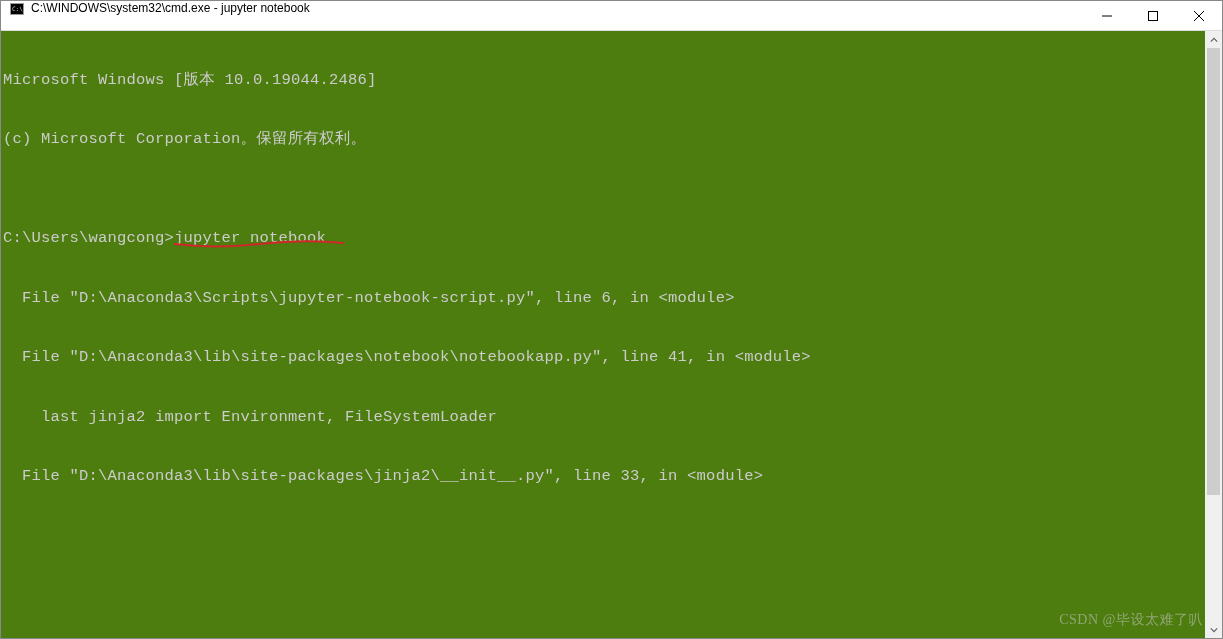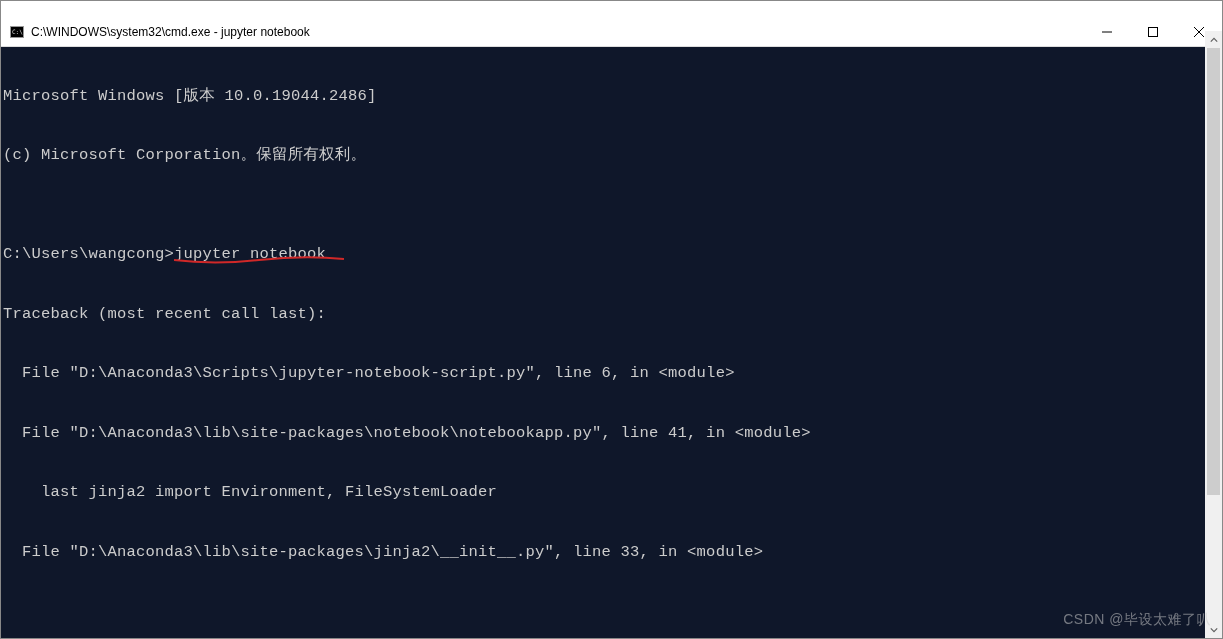--- a/index.html
+++ b/index.html
@@ -1,35 +1,35 @@
 <!DOCTYPE html>
 <html><head>
   <meta charset="utf-8">
   <style>
     * { margin: 0; padding: 0; box-sizing: border-box; }
     body { font-family: "Segoe UI", Tahoma, sans-serif; background: #f0f0f0; width: 1223px; height: 639px; overflow: hidden; position: relative; }
     .window { width: 1223px; height: 639px; background: #fff; display: flex; flex-direction: column; border: 1px solid #888; }
-    .titlebar { height: 30px; background: #fff; display: flex; align-items: center; border-bottom: 1px solid #ddd; margin-top: 16px; }
+    .titlebar { height: 30px; background: #fff; display: flex; align-items: flex-start; border-bottom: 1px solid #ddd; }
     .titlebar-icon { width: 16px; height: 16px; margin: 0 6px 0 8px; display: flex; align-items: center; justify-content: center; }
     .titlebar-icon-box { width: 14px; height: 12px; background: #000; border: 1px solid #999; position: relative; }
     .titlebar-icon-box::before { content: "C:\\"; position: absolute; color: #ccc; font-size: 6px; top: 1px; left: 1px; font-family: Consolas, monospace; }
     .title-text { font-size: 12px; color: #000; flex: 0 0 auto; }
     .titlebar-spacer { flex: 1; }
     .win-controls { display: flex; height: 100%; }
     .win-btn { width: 46px; height: 100%; display: flex; align-items: center; justify-content: center; color: #000; }
     .win-btn svg { width: 10px; height: 10px; }
-    .terminal { flex: 1; background: #0f172a; color: #ccc; font-family: "NSimSun", "SimSun", Consolas, "Courier New", monospace; font-size: 15.5px; line-height: 1.28; padding: 0 2px; overflow: hidden; white-space: pre; letter-spacing: 0.2px; }
+    .terminal { flex: 1; background: #4d7c0f; color: #ccc; font-family: "NSimSun", "SimSun", Consolas, "Courier New", monospace; font-size: 15.5px; line-height: 1.28; padding: 0 2px; overflow: hidden; white-space: pre; letter-spacing: 0.2px; }
     .term-line { white-space: pre-wrap; word-break: break-all; }
     .scrollbar { position: absolute; right: 1px; top: 31px; bottom: 1px; width: 17px; background: #f0f0f0; display: flex; flex-direction: column; }
     .scroll-btn { height: 17px; background: #f0f0f0; display: flex; align-items: center; justify-content: center; color: #606060; font-size: 9px; }
     .scroll-track { flex: 1; background: #f0f0f0; position: relative; }
     .scroll-thumb { position: absolute; left: 2px; right: 2px; top: 0; height: 78%; background: #cdcdcd; }
     .underline { position: relative; }
     .underline-svg { position: absolute; left: 0; top: 11px; width: 170px; height: 10px; pointer-events: none; }
-    .watermark { position: absolute; right: 12px; bottom: 10px; color: rgba(200,200,200,0.55); font-size: 14px; font-family: Liberation Sans, sans-serif; letter-spacing: 0.5px; }
+    .watermark { position: absolute; right: 20px; bottom: 10px; color: rgba(200,200,200,0.55); font-size: 14px; font-family: Liberation Serif, serif; letter-spacing: 0.5px; }
   </style>
 </head>
 <body>
 
 <div class="window">
   <div class="titlebar">
     <div class="titlebar-icon">
       <div class="titlebar-icon-box"></div>
     </div>
     <div class="title-text">C:\WINDOWS\system32\cmd.exe - jupyter  notebook</div>
@@ -54,21 +54,20 @@
     </div>
   </div>
 
   <div class="terminal">
     <div class="term-line">Microsoft Windows [版本 10.0.19044.2486]</div>
     <div class="term-line">(c) Microsoft Corporation。保留所有权利。</div>
     <div class="term-line"></div>
     <div class="term-line"><span>C:\Users\wangcong&gt;</span><span class="underline"><span>jupyter notebook</span><svg class="underline-svg" viewBox="0 0 170 10" preserveAspectRatio="none">
             <path d="M0 4 Q 40 9 85 4 T 170 3" stroke="#d02828" stroke-width="2" fill="none"></path>
           </svg></span></div>
-    <div class="term-line">Traceback (most recent call last):</div>
     <div class="term-line">  File "D:\Anaconda3\Scripts\jupyter-notebook-script.py", line 6, in &lt;module&gt;</div>
     <div class="term-line">  File "D:\Anaconda3\lib\site-packages\notebook\notebookapp.py", line 41, in &lt;module&gt;</div>
     <div class="term-line">    last jinja2 import Environment, FileSystemLoader</div>
     <div class="term-line">  File "D:\Anaconda3\lib\site-packages\jinja2\__init__.py", line 33, in &lt;module&gt;</div>
     
     
     
     
     
     

